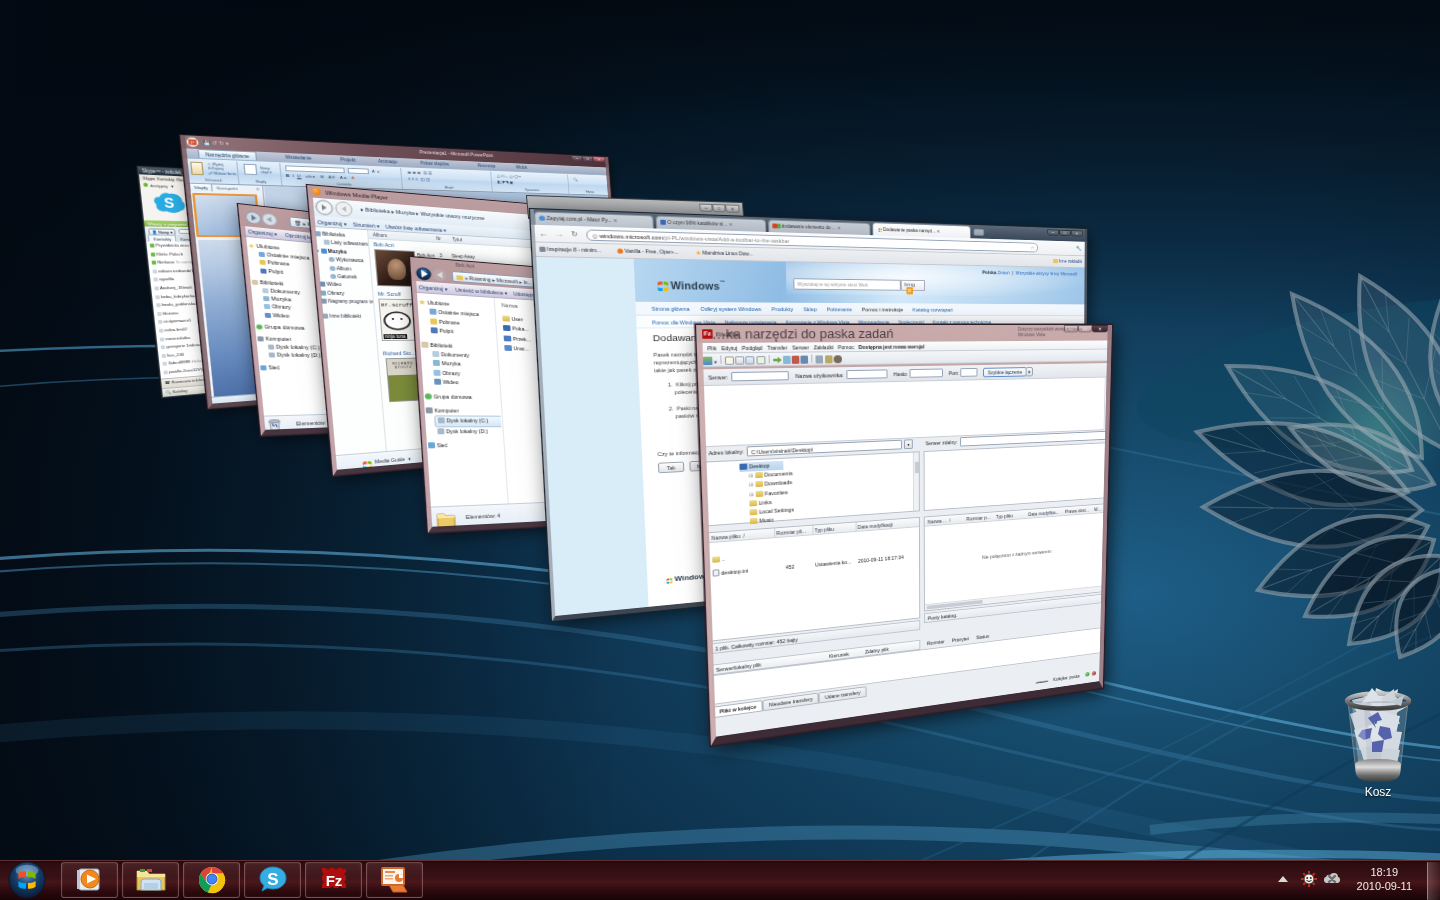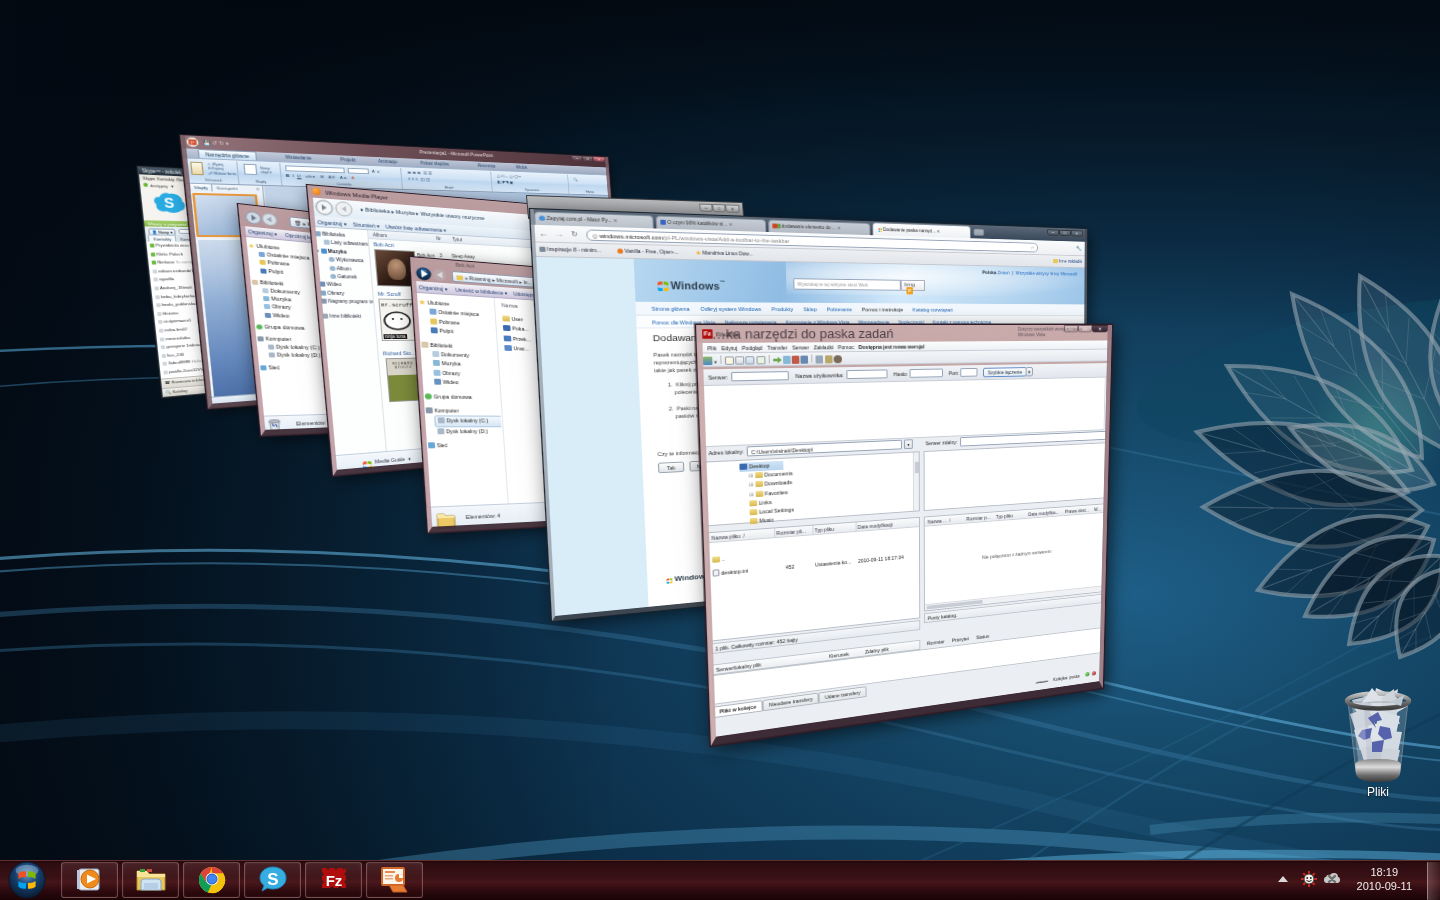--- a/index.html
+++ b/index.html
@@ -693,21 +693,21 @@
    <path d="M34 56 L46 54 L44 66 L34 66 Z"></path>
   </g>
   <path d="M10 16 L18 86 Q19 94 40 94 Q61 94 62 86 L70 16 Z" fill="#cfd8dd" fill-opacity=".22" stroke="#8a9298" stroke-opacity=".7"></path>
   <path d="M14 20 L21 84 Q22 90 30 92 L26 20 Z" fill="#ffffff" fill-opacity=".25"></path>
   <ellipse cx="40" cy="15" rx="31" ry="7.5" fill="none" stroke="url(#binrim)" stroke-width="4.5"></ellipse>
   <path d="M17 78 Q19 73 40 73 Q61 73 63 78 L62 88 Q60 96 40 96 Q20 96 18 88 Z" fill="url(#binbase)"></path>
   <path d="M24 17 L34 2 L44 14 Z" fill="#dde2e8"></path>
   <path d="M42 13 L56 3 L58 17 Z" fill="#cdd4db"></path>
   <path d="M52 16 L66 9 L63 20 Z" fill="#bfc7d1"></path>
   </svg>
- <div style="position:absolute;left:0;top:99px;width:80px;text-align:center;color:#fff;font-size:12px;text-shadow:0 1px 2px #000">Pliki</div>
+ <div style="position:absolute;left:0;top:99px;width:80px;text-align:center;color:#fff;font-size:12px;text-shadow:0 1px 2px #000">Kosz</div>
 </div>
 <div id="taskbar">
  <svg style="position:absolute;left:6px;top:0" width="42" height="40" viewBox="0 0 42 42">
   <radialGradient id="orb" cx="50%" cy="35%" r="70%">
    <stop offset="0%" stop-color="#5e93c4"></stop>
         <stop offset="45%" stop-color="#17406f"></stop>
         <stop offset="100%" stop-color="#081527"></stop>
   </radialGradient>
   <circle cx="21" cy="21" r="19" fill="url(#orb)" stroke="#0c1526" stroke-width="1"></circle>
   <ellipse cx="21" cy="11" rx="12" ry="6" fill="#bcd9ee" opacity=".4"></ellipse>

